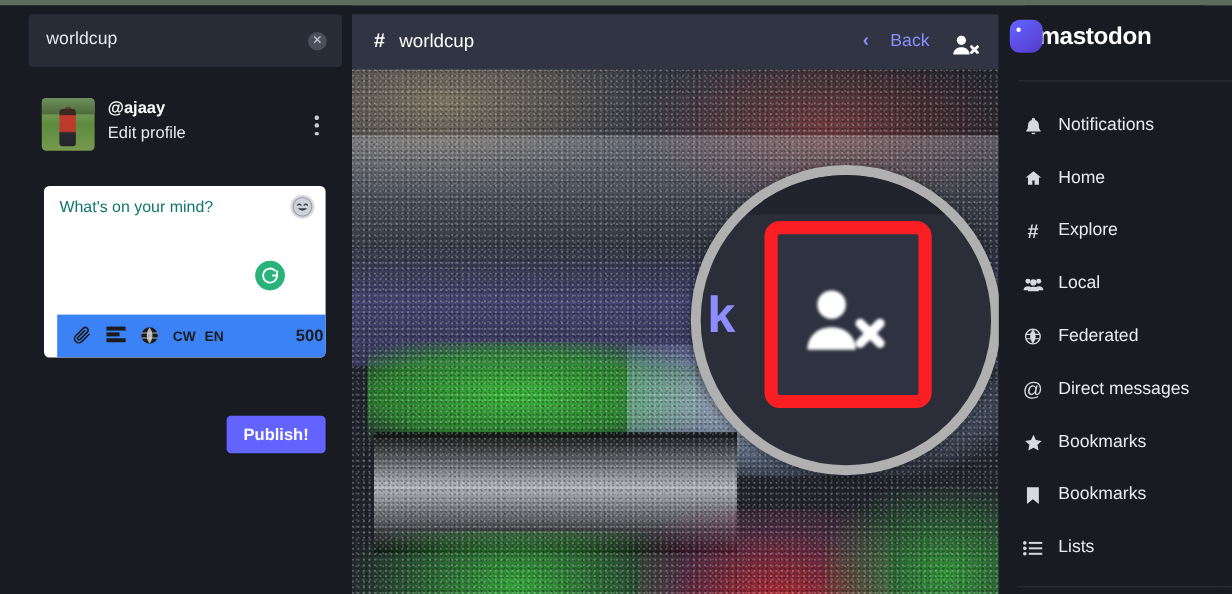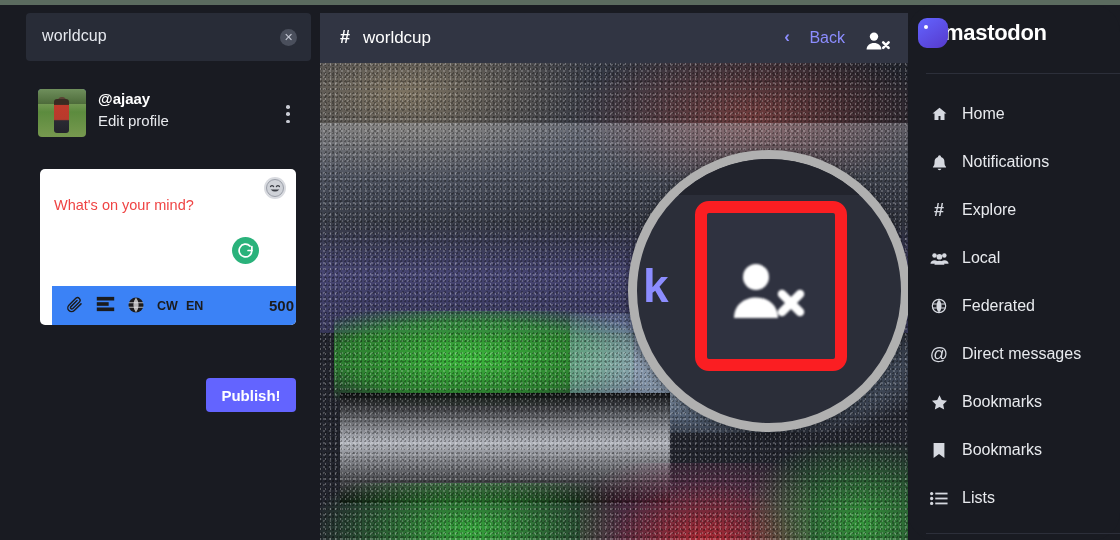--- a/index.html
+++ b/index.html
@@ -72,22 +72,22 @@
     justify-content: space-between; padding: 3px 0; cursor: pointer;
   }
   .dots-menu i { display: block; width: 3.5px; height: 3.5px; border-radius: 50%; background: #c9ccd4; }
 
   
   .compose {
     position: absolute; left: 40px; top: 164px; width: 256px; height: 156px;
     background: #ffffff; border-radius: 5px; overflow: hidden;
   }
   .compose-placeholder {
-    position: absolute; left: 14px; top: 28px;
-    font-size: 14.5px; color: #ef4444;
+    position: absolute; left: 14px; top: 12px;
+    font-size: 14.5px; color: #0f766e;
   }
   .emoji-btn {
     position: absolute; right: 10px; top: 8px; width: 22px; height: 22px;
     border-radius: 50%; background: #d9dbe0;
     display: flex; align-items: center; justify-content: center;
     font-size: 16px; line-height: 1; cursor: pointer; overflow: hidden;
   }
   .spell-btn {
     position: absolute; left: 192px; top: 68px; width: 27px; height: 27px;
     border-radius: 50%; background: #2ab27b;
@@ -339,35 +339,35 @@
     <div class="logo-wrap">
       <span class="logo-mark"></span>
       <span class="logo-text">mastodon</span>
     </div>
     <div class="sidebar-divider"></div>
 
     <div class="nav-list">
 
       <div class="nav-item">
         <span class="nav-icon">
-          <svg width="17" height="16" viewBox="0 0 24 24">
-            <path d="M12 2.6 1.5 11.2h3V21h6v-6h3v6h6v-9.8h3Z" fill="#d6d9e0"></path>
-          </svg>
-        </span>
-        <span class="nav-label">Home</span>
-      </div>
-
-      <div class="nav-item">
-        <span class="nav-icon">
           <svg width="15" height="17" viewBox="0 0 20 22">
             <path d="M10 1.2a2 2 0 0 1 2 2v.6c3 .8 4.6 3.2 4.6 6.4 0 4 .9 5.4 2 6.3.5.4.2 1.3-.5 1.3H1.9c-.7 0-1-.9-.5-1.3 1.1-.9 2-2.3 2-6.3 0-3.2 1.6-5.6 4.6-6.4v-.6a2 2 0 0 1 2-2Z" fill="#d6d9e0"></path>
             <path d="M7.4 19.2a2.7 2.7 0 0 0 5.2 0Z" fill="#d6d9e0"></path>
           </svg>
         </span>
         <span class="nav-label">Notifications</span>
+      </div>
+
+      <div class="nav-item">
+        <span class="nav-icon">
+          <svg width="17" height="16" viewBox="0 0 24 24">
+            <path d="M12 2.6 1.5 11.2h3V21h6v-6h3v6h6v-9.8h3Z" fill="#d6d9e0"></path>
+          </svg>
+        </span>
+        <span class="nav-label">Home</span>
       </div>
 
       <div class="nav-item">
         <span class="nav-icon" style="font-size:18px;font-weight:bold;">#</span>
         <span class="nav-label">Explore</span>
       </div>
 
       <div class="nav-item">
         <span class="nav-icon">
           <svg width="19" height="15" viewBox="0 0 26 18">

